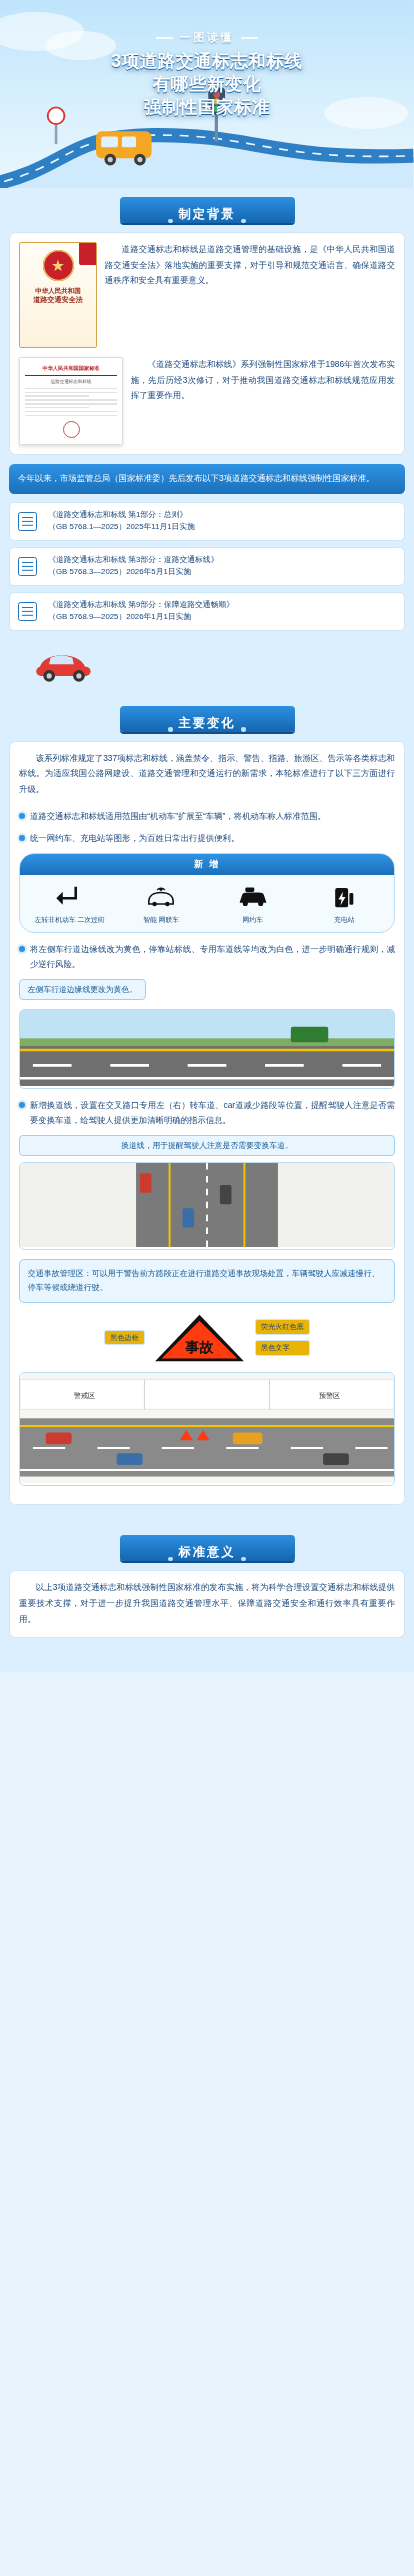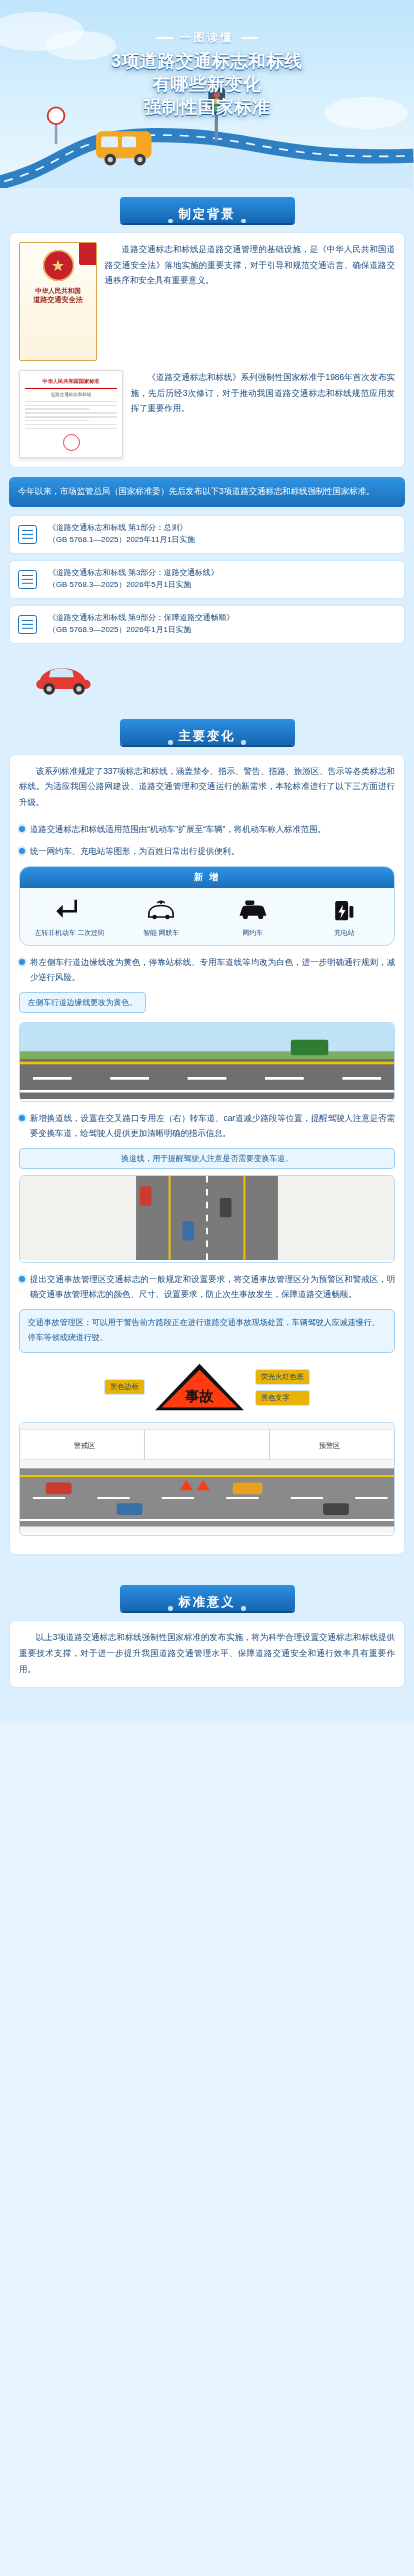--- a/index.html
+++ b/index.html
@@ -80,21 +80,21 @@
   .section-body { background: #dcefff; padding: 9px 0 11.7px; position: relative; }
 
   p.txt { font-size: 8.4px; line-height: 1.85; color: #16457a; text-align: justify; }
   .indent { text-indent: 2em; }
 
   .two-col { display: flex; gap: 7.8px; align-items: flex-start; }
   .two-col .col-text { flex: 1; }
 
   
   .emblem-card {
-    width: 78px; height: 119px; border: 0.6px solid #d8a24a;
+    width: 78px; height: 106px; border: 0.6px solid #d8a24a;
     background: linear-gradient(180deg,#fffdf6,#fdf3dd);
     display: flex; flex-direction: column; align-items: center;
     padding-top: 6.5px; border-radius: 1.9px; position: relative; flex: none;
   }
   .emblem-card .ribbon {
     position: absolute; right: 0; top: 0; width: 17px; height: 22px;
     background: #c8202a; border-bottom-left-radius: 2.6px;
   }
   .emblem {
     width: 31px; height: 31px; border-radius: 50%;
@@ -153,21 +153,21 @@
   
   .bullet { display: flex; gap: 5.2px; margin-bottom: 6.5px; }
   .bullet .dot {
     width: 5.8px; height: 5.8px; border-radius: 50%; background: #2f93e3;
     flex: none; margin-top: 3.9px; box-shadow: 0 0 0 1.9px rgba(47,147,227,.18);
   }
   .bullet p { font-size: 8.4px; line-height: 1.8; color: #16457a; text-align: justify; }
 
   
   .subcard {
-    border: 0.6px solid #bcdcf5; border-radius: 10px; background: #f4fbff;
+    border: 0.6px solid #bcdcf5; border-radius: 15px; background: #f4fbff;
     padding: 0 0 7.8px; margin: 2.6px 0 9px; overflow: hidden;
   }
   .sub-title {
     background: linear-gradient(180deg,#2f93e3,#1a6fba); color: #fff;
     font-size: 9px; font-weight: bold; letter-spacing: 1.9px;
     text-align: center; padding: 3.9px 0; margin-bottom: 7.8px;
   }
   .icon-row { display: flex; justify-content: space-around; padding: 0 3.9px; }
   .icon-cell { width: 25%; text-align: center; }
   .icon-box { height: 28.5px; display: flex; align-items: center; justify-content: center; }
@@ -435,24 +435,20 @@
           <rect width="580" height="130" fill="#f1f1ee"></rect>
           <rect x="180" width="220" height="130" fill="#7a7a7a"></rect>
           <path d="M290,0 L290,130" stroke="#fff" stroke-width="3" stroke-dasharray="10 10"></path>
           <path d="M232,0 L232,130 M348,0 L348,130" stroke="#f2c500" stroke-width="3"></path>
           <rect x="186" y="16" width="18" height="30" rx="3" fill="#cc3b30"></rect>
           <rect x="252" y="70" width="18" height="30" rx="3" fill="#3a6ea8"></rect>
           <rect x="310" y="34" width="18" height="30" rx="3" fill="#444"></rect>
         </svg>
       </div>
 
-      <div class="bullet">
-        <i class="dot"></i>
-        <p>提出交通事故管理区交通标志的一般规定和设置要求，将交通事故管理区分为预警区和警戒区，明确交通事故管理标志的颜色、尺寸、设置要求，防止次生事故发生，保障道路交通畅顺。</p>
-      </div>
 
       <div class="warnbox">交通事故管理区：可以用于警告前方路段正在进行道路交通事故现场处置，车辆驾驶人应减速慢行、停车等候或绕道行驶。</div>
 
       <div class="sign-demo">
         <span class="tag">黑色边框</span>
         <svg width="97" height="54" viewBox="0 0 150 84">
           <path d="M75,6 L144,78 L6,78 Z" fill="#111"></path>
           <path d="M75,15 L134,74 L16,74 Z" fill="#ff3b10"></path>
           <text x="75" y="64" font-size="22" font-weight="bold" text-anchor="middle" fill="#111" font-family="Liberation Sans, sans-serif">事故</text>
         </svg>

